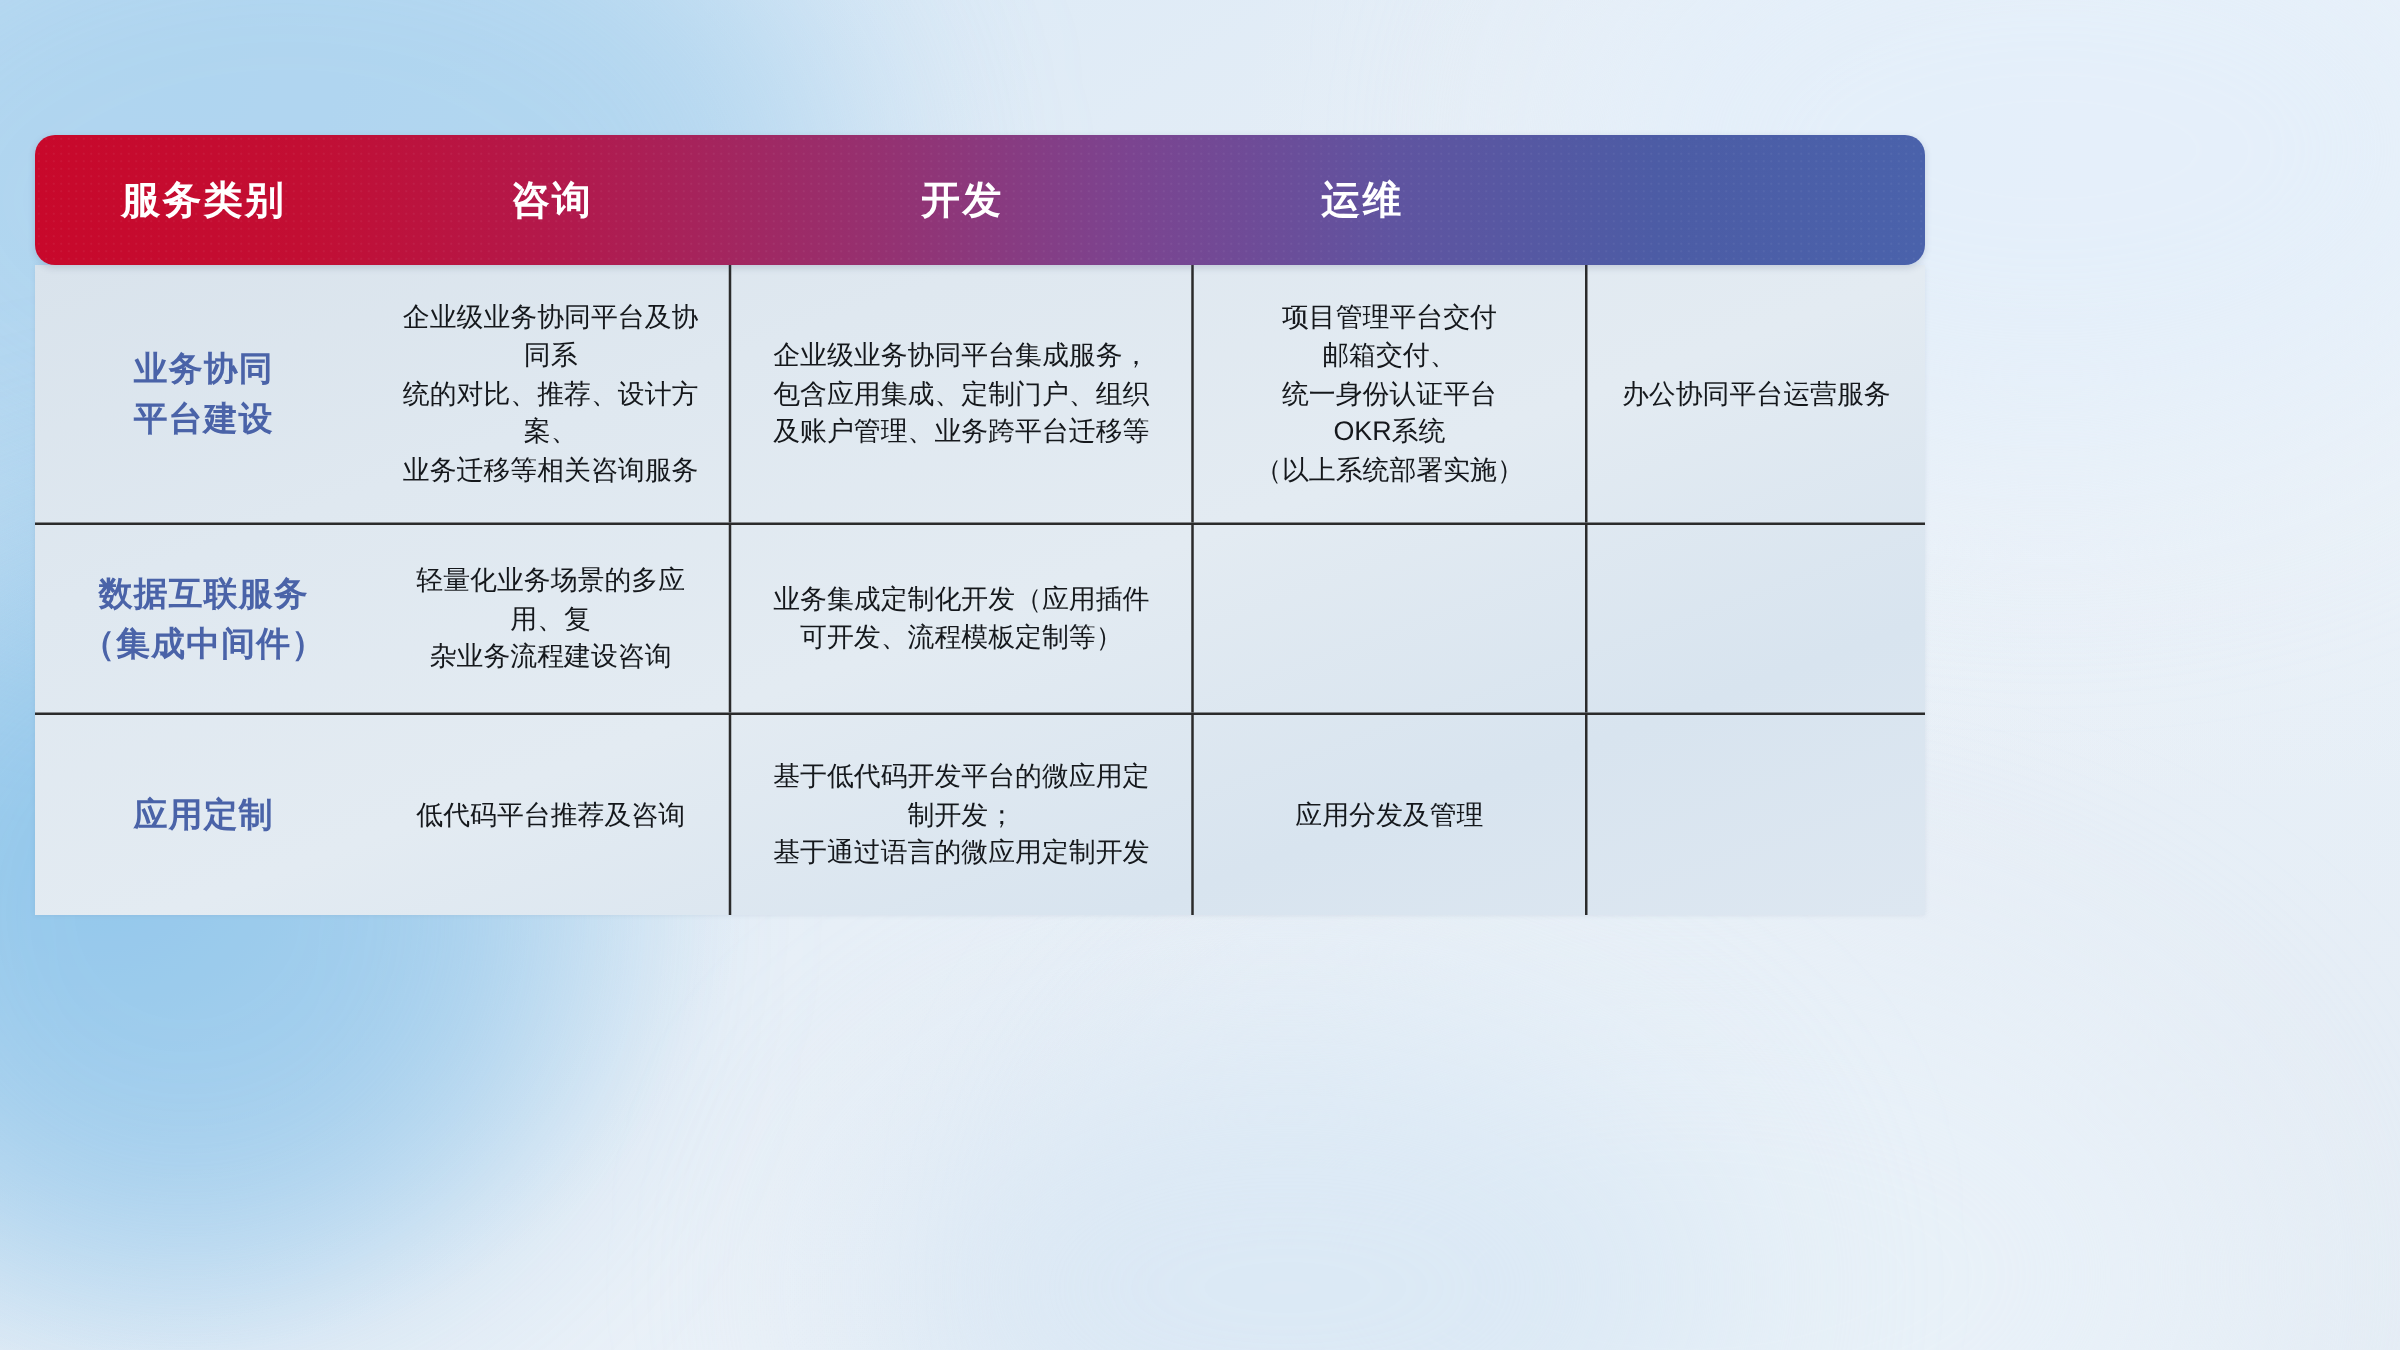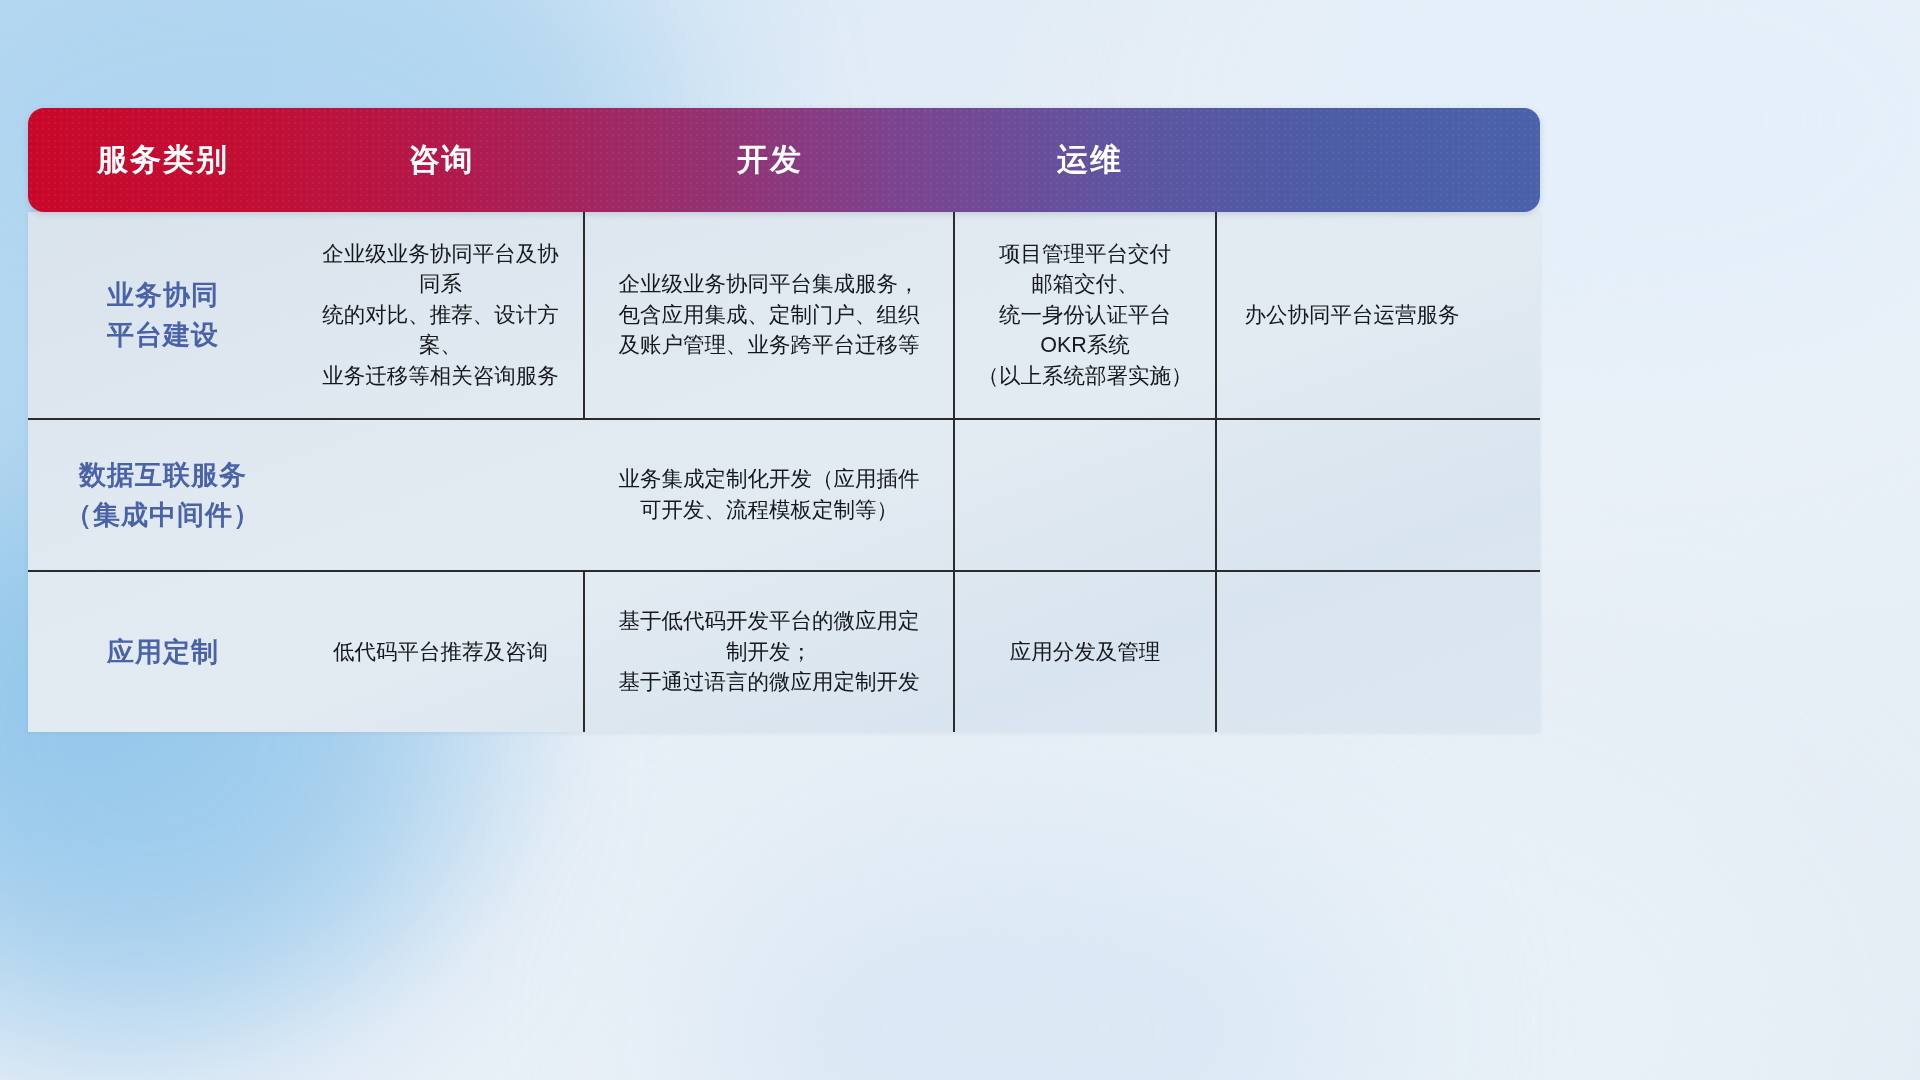--- a/index.html
+++ b/index.html
@@ -103,21 +103,21 @@
     border-right: 2px solid #2b2b2b;
     color: #4a63a8;
     font-weight: 700;
     font-size: 27px;
     line-height: 1.5;
     letter-spacing: 1px;
   }
   .cell.no-right { border-right: none; }
   .cell.empty { }
   .c1 { width: 370px; }
-  .c2 { width: 262px; }
+  .c2 { width: 315px; }
   .c3 { width: 270px; }
 
   .r1 { height: 208px; }
   .r2 { height: 152px; }
   .r4 { height: 160px; }
 
   
   .h0 { width: 270px; }
   .h1 { width: 287px; }
   .h2 { width: 370px; }
@@ -168,20 +168,22 @@
 统一身份认证平台
 OKR系统
 （以上系统部署实施）</div>
       <div class="cell c3 no-right">办公协同平台运营服务</div>
     </div>
 
     <div class="row r2">
       <div style="display: flex; width: 557px; flex: 0 0 557px;">
           <div class="cell label" style="width: 270px; flex: 0 0 270px; border-right: none; white-space: pre-line;">数据互联服务
 （集成中间件）</div>
+          <div class="cell" style="width: 287px; flex: 0 0 287px; white-space: pre-line;">轻量化业务场景的多应用、复
+杂业务流程建设咨询</div>
         </div>
       <div class="cell c1">业务集成定制化开发（应用插件
 可开发、流程模板定制等）</div>
       <div class="cell c2 empty"></div>
       <div class="cell c3 no-right empty"></div>
     </div>
 
     <div class="row last r4">
       <div style="display: flex; width: 557px; flex: 0 0 557px;">
           <div class="cell label" style="width: 270px; flex: 0 0 270px; border-right: none; white-space: pre-line;">应用定制</div>

